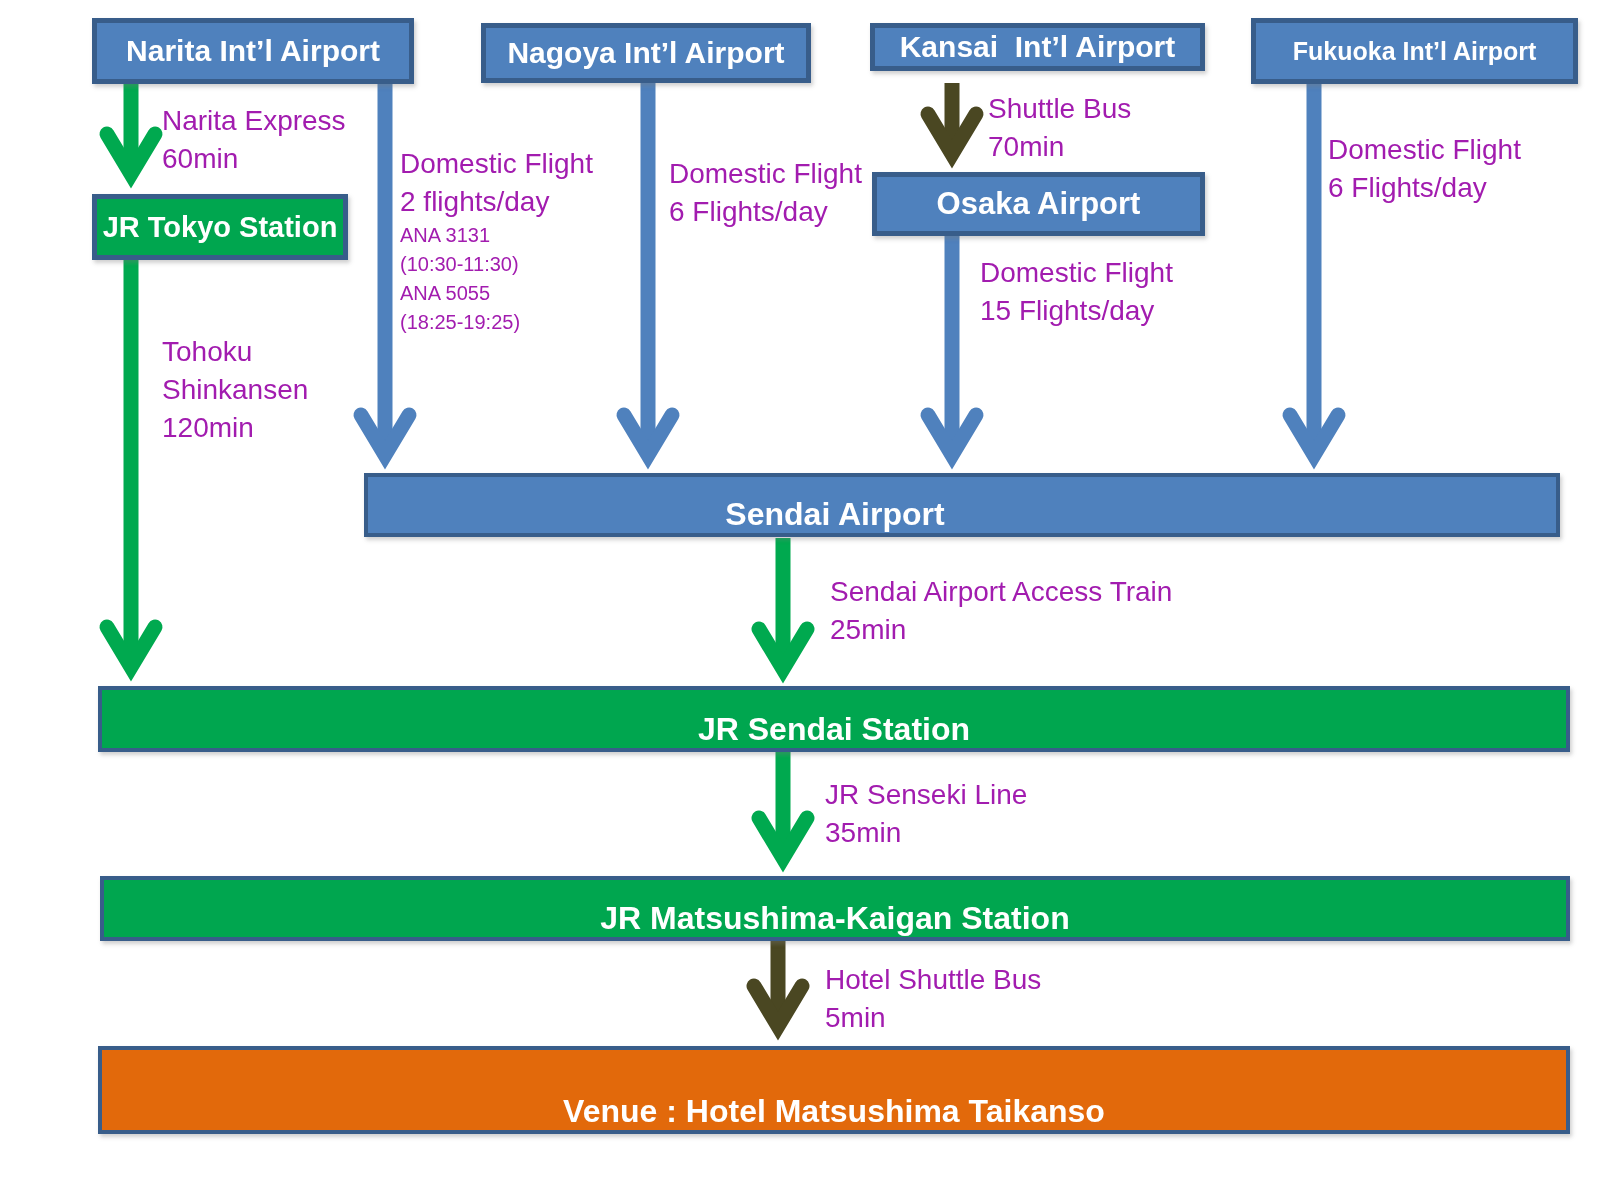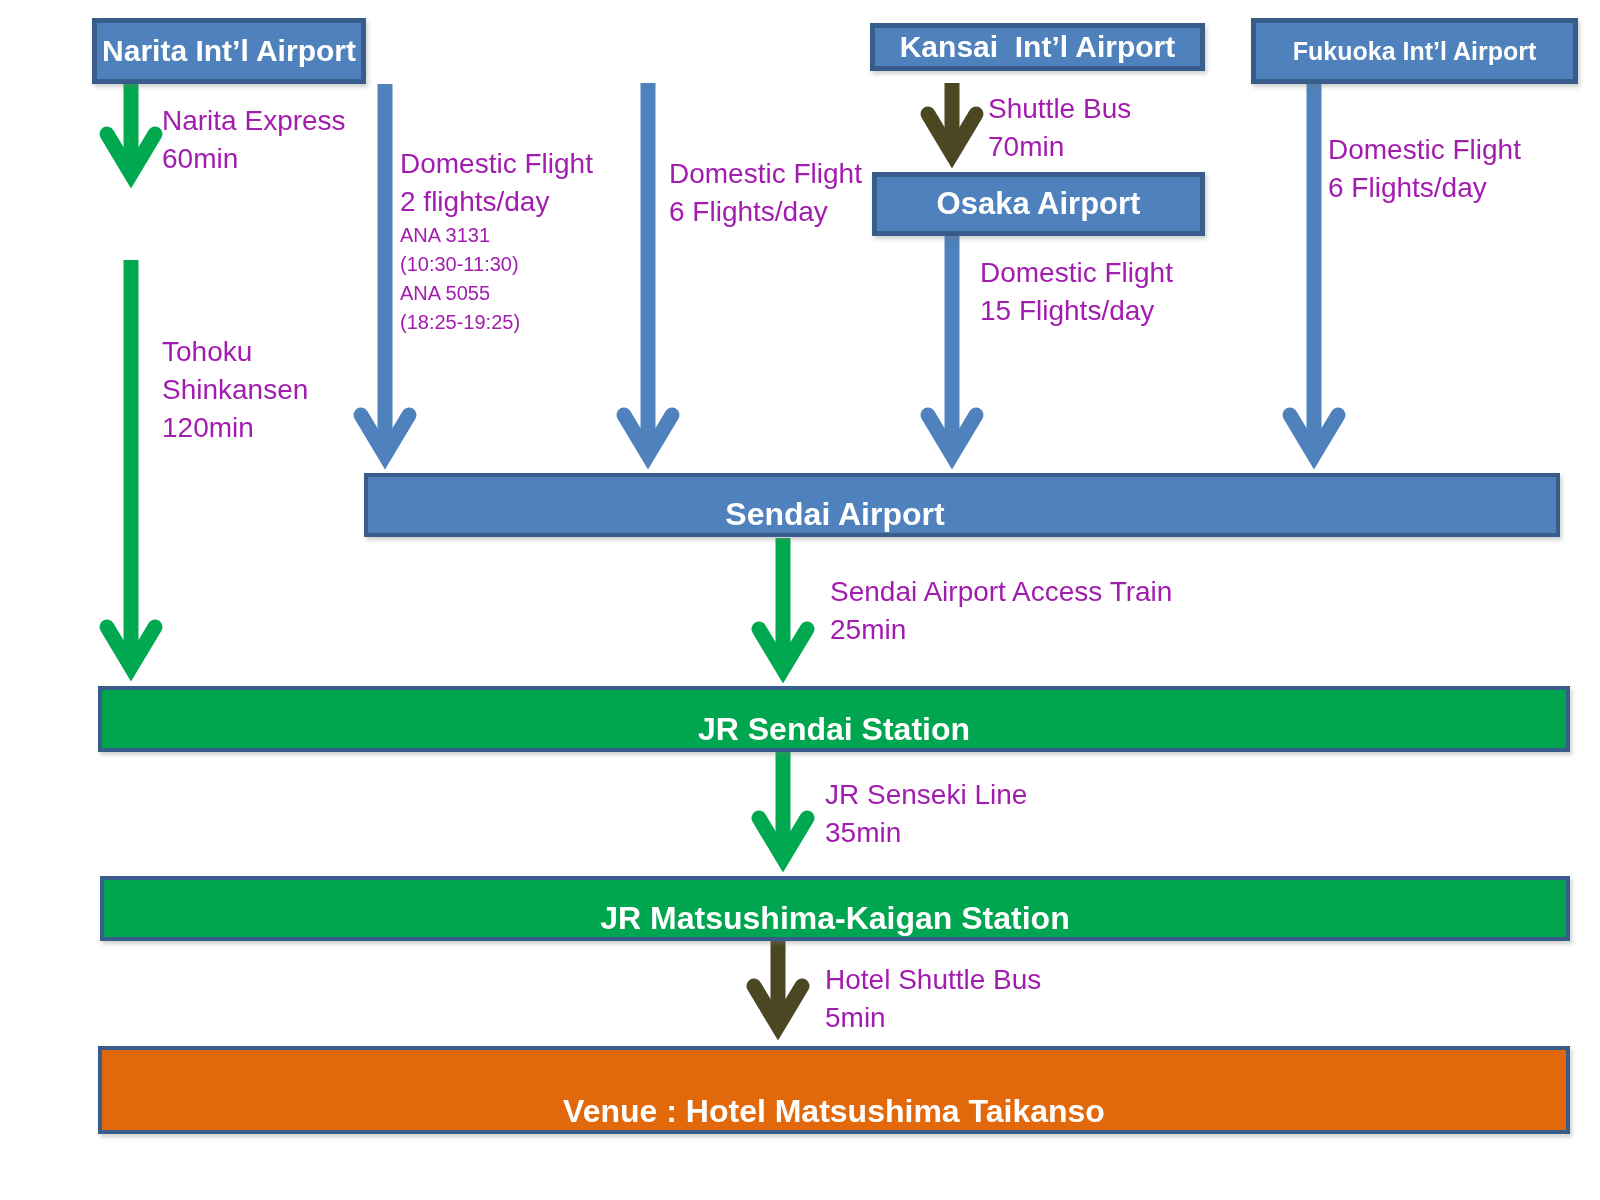--- a/index.html
+++ b/index.html
@@ -65,28 +65,34 @@
   </svg>
   <svg class="arrow green" style="left:753px;top:752px;" width="60" height="122" viewBox="0 0 60 122">
     <line x1="30" y1="0" x2="30" y2="102"></line>
       <path d="M6 66 L30 106 L54 66"></path>
   </svg>
   <svg class="arrow dark" style="left:748px;top:941px;" width="60" height="101" viewBox="0 0 60 101">
     <line x1="30" y1="0" x2="30" y2="81"></line>
       <path d="M6 45 L30 85 L54 45"></path>
   </svg>
 
-  <div class="box blue" style="left:92px;top:18px;width:274px;height:66px;font-size:30px;">
+  <div class="box blue" style="left:92px;top:18px;width:322px;height:66px;font-size:30px;">
     <span class="lbl">Narita Int’l Airport</span>
+  </div>
+  <div class="box blue" style="left:481px;top:23px;width:330px;height:60px;font-size:30px;">
+    <span class="lbl">Nagoya Int’l Airport</span>
   </div>
   <div class="box blue" style="left:870px;top:23px;width:335px;height:48px;font-size:30px;">
     <span class="lbl">Kansai  Int’l Airport</span>
   </div>
   <div class="box blue" style="left:1251px;top:18px;width:327px;height:66px;font-size:25px;">
     <span class="lbl">Fukuoka Int’l Airport</span>
+  </div>
+  <div class="box green" style="left:92px;top:194px;width:256px;height:66px;font-size:29px;">
+    <span class="lbl">JR Tokyo Station</span>
   </div>
   <div class="box blue" style="left:872px;top:172px;width:333px;height:64px;font-size:31px;">
     <span class="lbl">Osaka Airport</span>
   </div>
   <div class="box blue bar" style="left:364px;top:473px;width:1196px;height:64px;font-size:32px;padding-right:254px;">
     <span class="lbl">Sendai Airport</span>
   </div>
   <div class="box green bar" style="left:98px;top:686px;width:1472px;height:66px;font-size:32px;">
     <span class="lbl">JR Sendai Station</span>
   </div>

